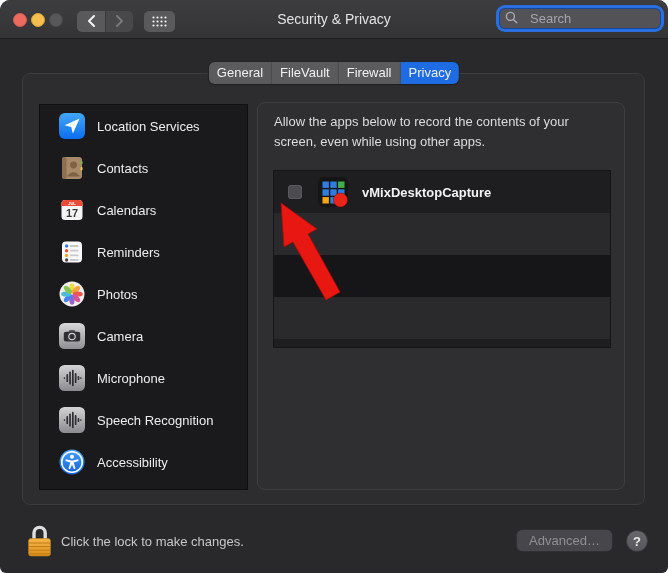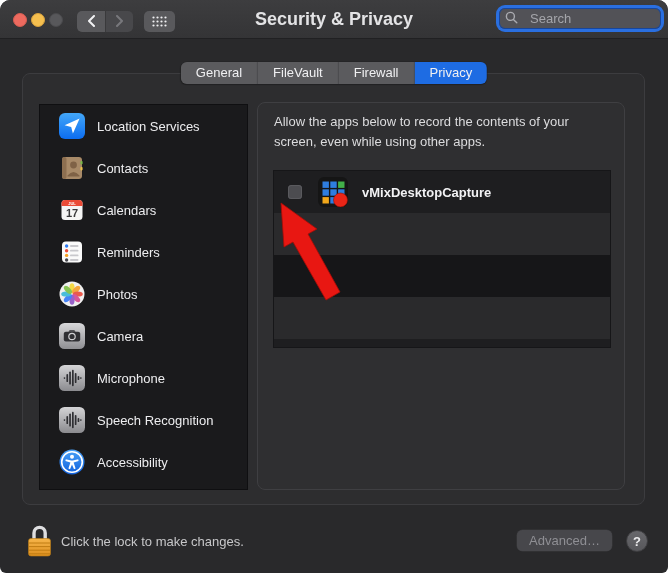--- a/index.html
+++ b/index.html
@@ -7,26 +7,26 @@
   
   #titlebar{position:absolute;left:0;top:0;width:668px;height:38px;background:linear-gradient(#3d3d3f,#343436);border-bottom:1px solid #202022;}
   .traffic{position:absolute;top:13px;width:12px;height:12px;border-radius:50%;}
   #tl-close{left:13px;background:#ed6a5f;border:0.5px solid #d45d52;}
   #tl-min{left:31px;background:#f5bf4f;border:0.5px solid #d7a13d;}
   #tl-zoom{left:49px;background:#58585b;border:0.5px solid #4a4a4d;}
   .navbtn{position:absolute;top:11px;height:21px;display:flex;align-items:center;justify-content:center;}
   #nav-back{left:77px;width:28px;background:#59595c;border-radius:5px 0 0 5px;border-right:1px solid #3a3a3c;}
   #nav-fwd{left:106px;width:27px;background:#48484b;border-radius:0 5px 5px 0;}
   #btn-showall{position:absolute;left:144px;top:11px;width:31px;height:21px;background:#59595c;border-radius:5px;display:flex;align-items:center;justify-content:center;}
-  #win-title{position:absolute;left:0;right:0;top:0;height:38px;line-height:38px;text-align:center;color:#e3e3e5;font-size:18px;font-weight:700;}
+  #win-title{position:absolute;left:0;right:0;top:0;height:38px;line-height:38px;text-align:center;color:#e3e3e5;font-size:14px;font-weight:400;}
   #searchfield{position:absolute;right:7px;top:8px;width:162px;height:21px;background:#525257;border-radius:6px;box-shadow:0 0 0 3px #2a6fe0, 0 0 0 1px #17469c inset;display:flex;align-items:center;padding-left:6px;box-sizing:border-box;}
   #search-placeholder{color:#a4a5aa;font-size:13px;margin-left:12px;}
   
   #tabs{position:absolute;left:50%;top:62px;transform:translateX(-50%);display:flex;border-radius:6px;overflow:hidden;box-shadow:0 0 0 0.5px #232325, 0 1px 1px rgba(0,0,0,.3);z-index:5;}
-  .tab{height:22px;line-height:22px;padding:0 15px;background:#5b5b5e;color:#f0f0f2;font-size:13px;border-right:1px solid #4a4a4d;}
+  .tab{height:22px;line-height:22px;padding:0 8px;background:#5b5b5e;color:#f0f0f2;font-size:13px;border-right:1px solid #4a4a4d;}
   .tab:last-child{border-right:none;}
   .tab.selected{background:#1e6ce3;}
   
   #panel{position:absolute;left:22px;top:73px;width:623px;height:432px;background:#2d2d2f;border:1px solid #3c3c3f;border-radius:8px;box-sizing:border-box;}
   
   #sidebar{position:absolute;left:39px;top:104px;width:209px;height:386px;background:#1a1a1c;border:1px solid #0f0f11;box-sizing:border-box;overflow:hidden;}
   .side-row{height:42px;display:flex;align-items:center;padding-left:7px;text-align:right;}
   .side-icon{width:26px;height:26px;margin-right:12px;flex:0 0 26px;margin-left:12px;}
   .side-label{color:#ededef;font-size:13px;white-space:nowrap;}
   

